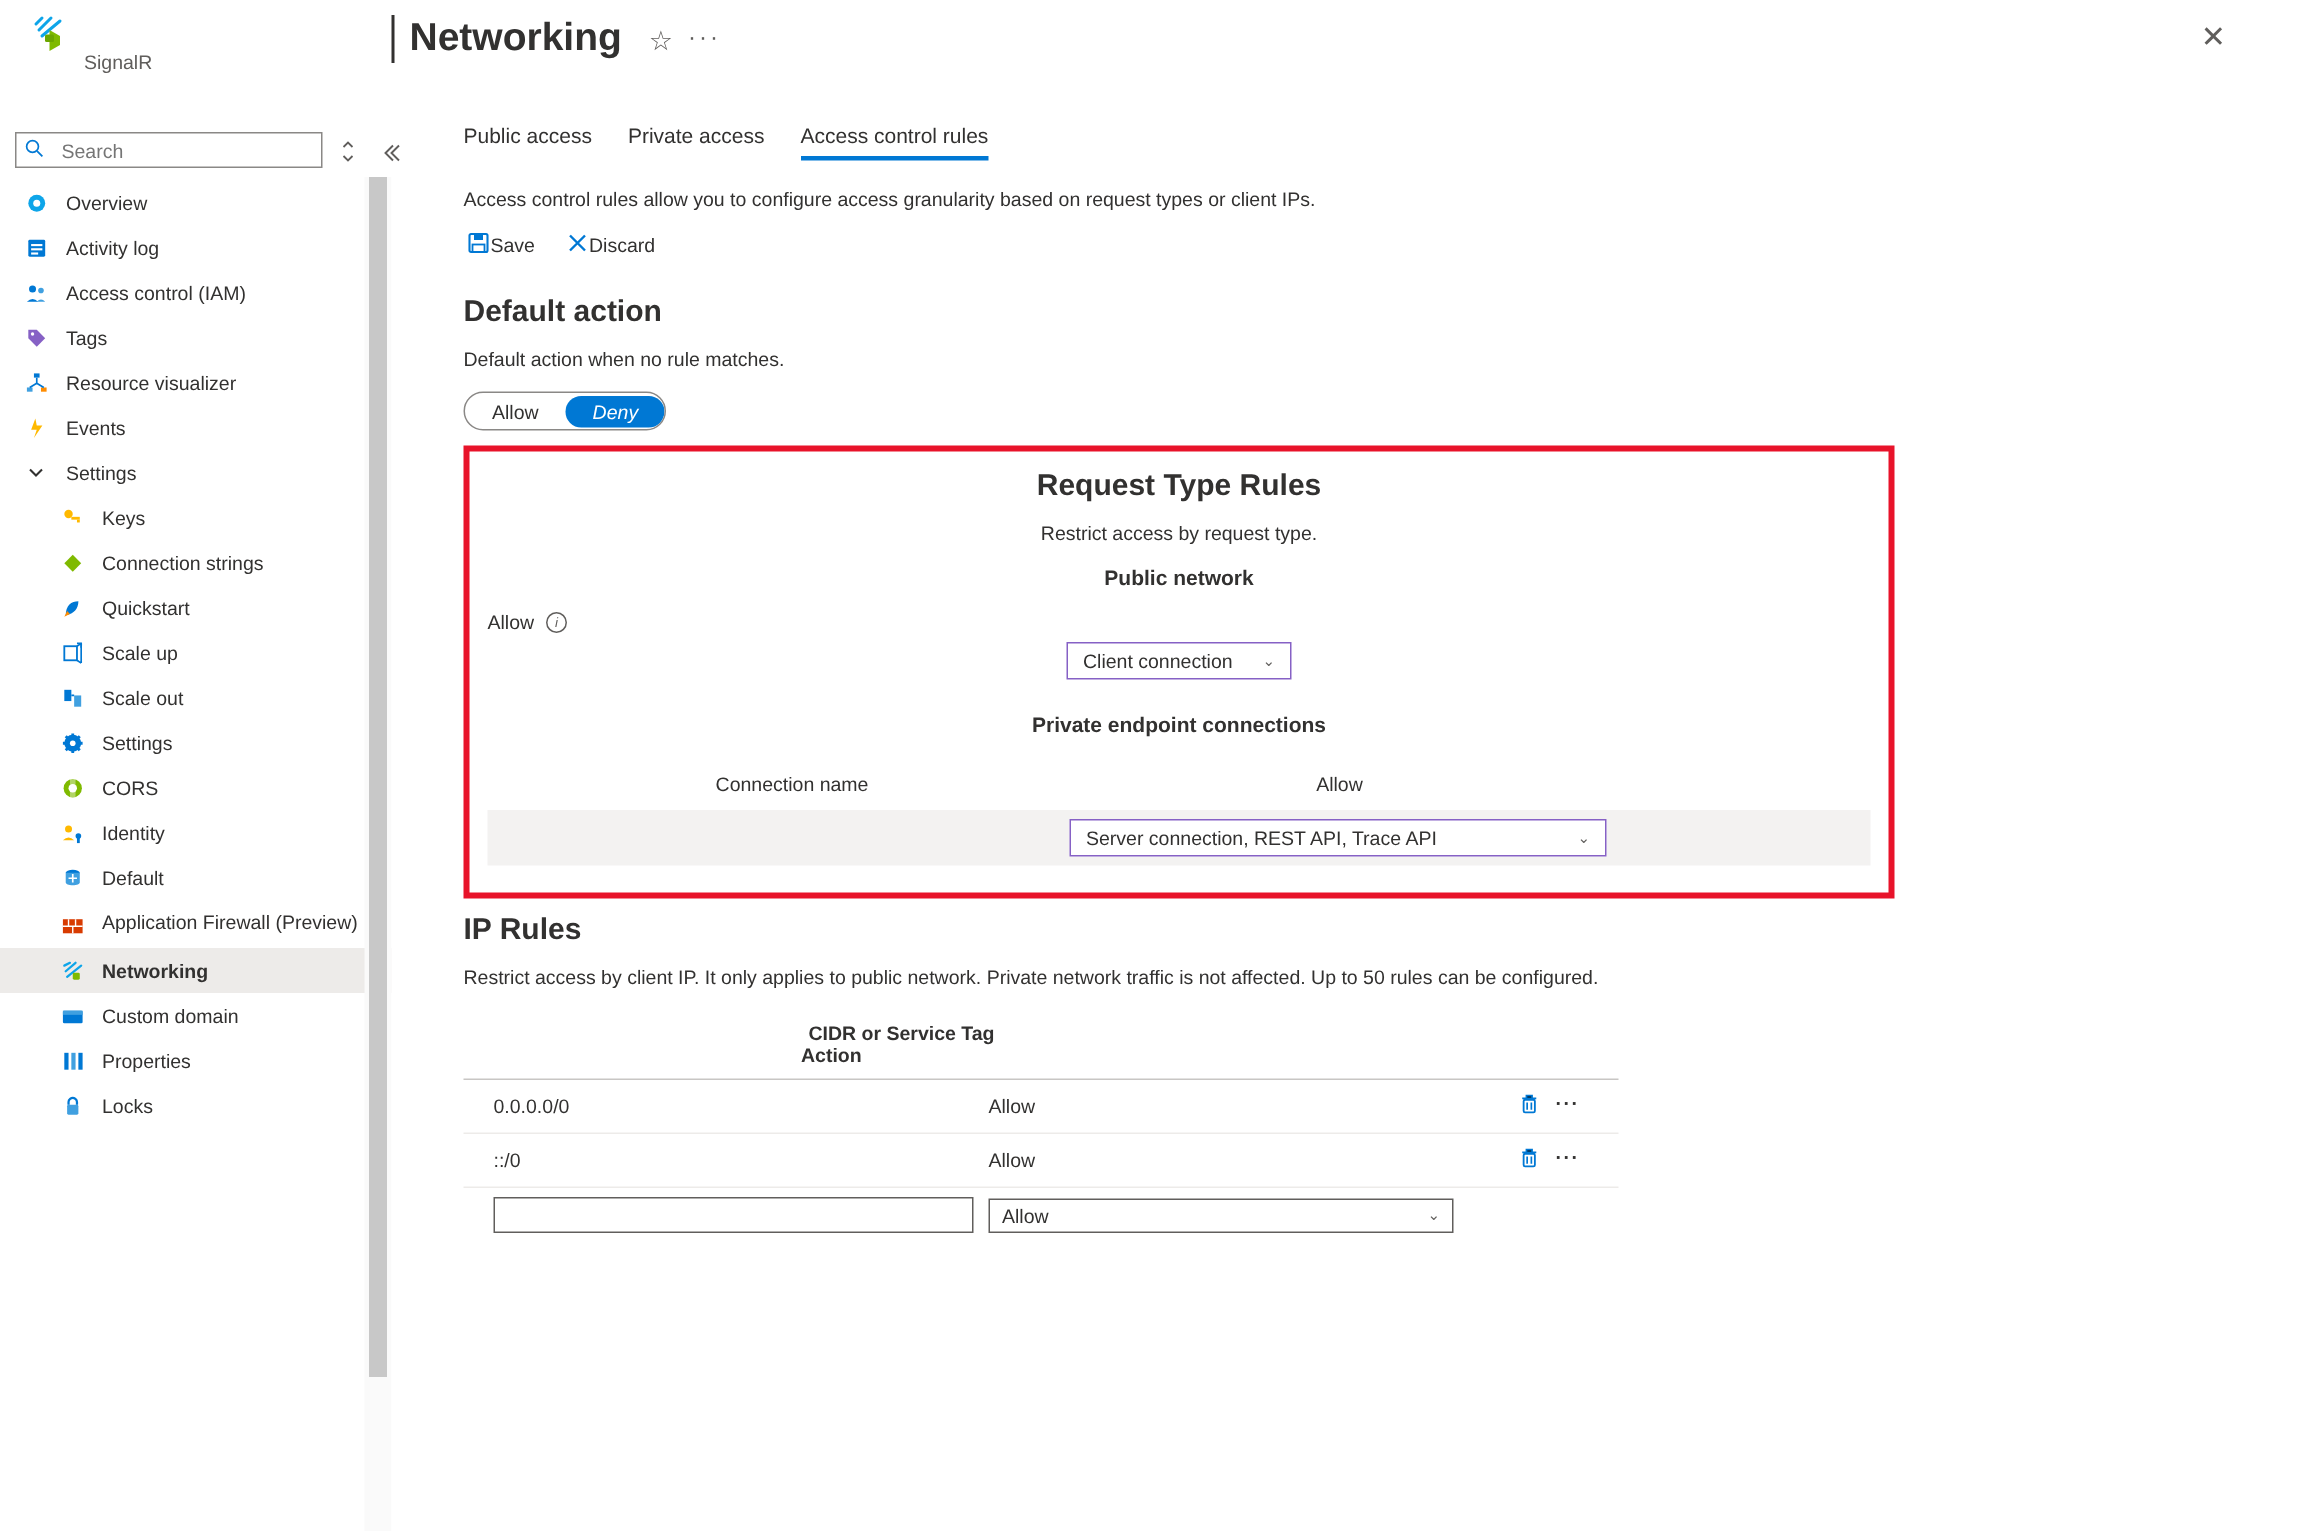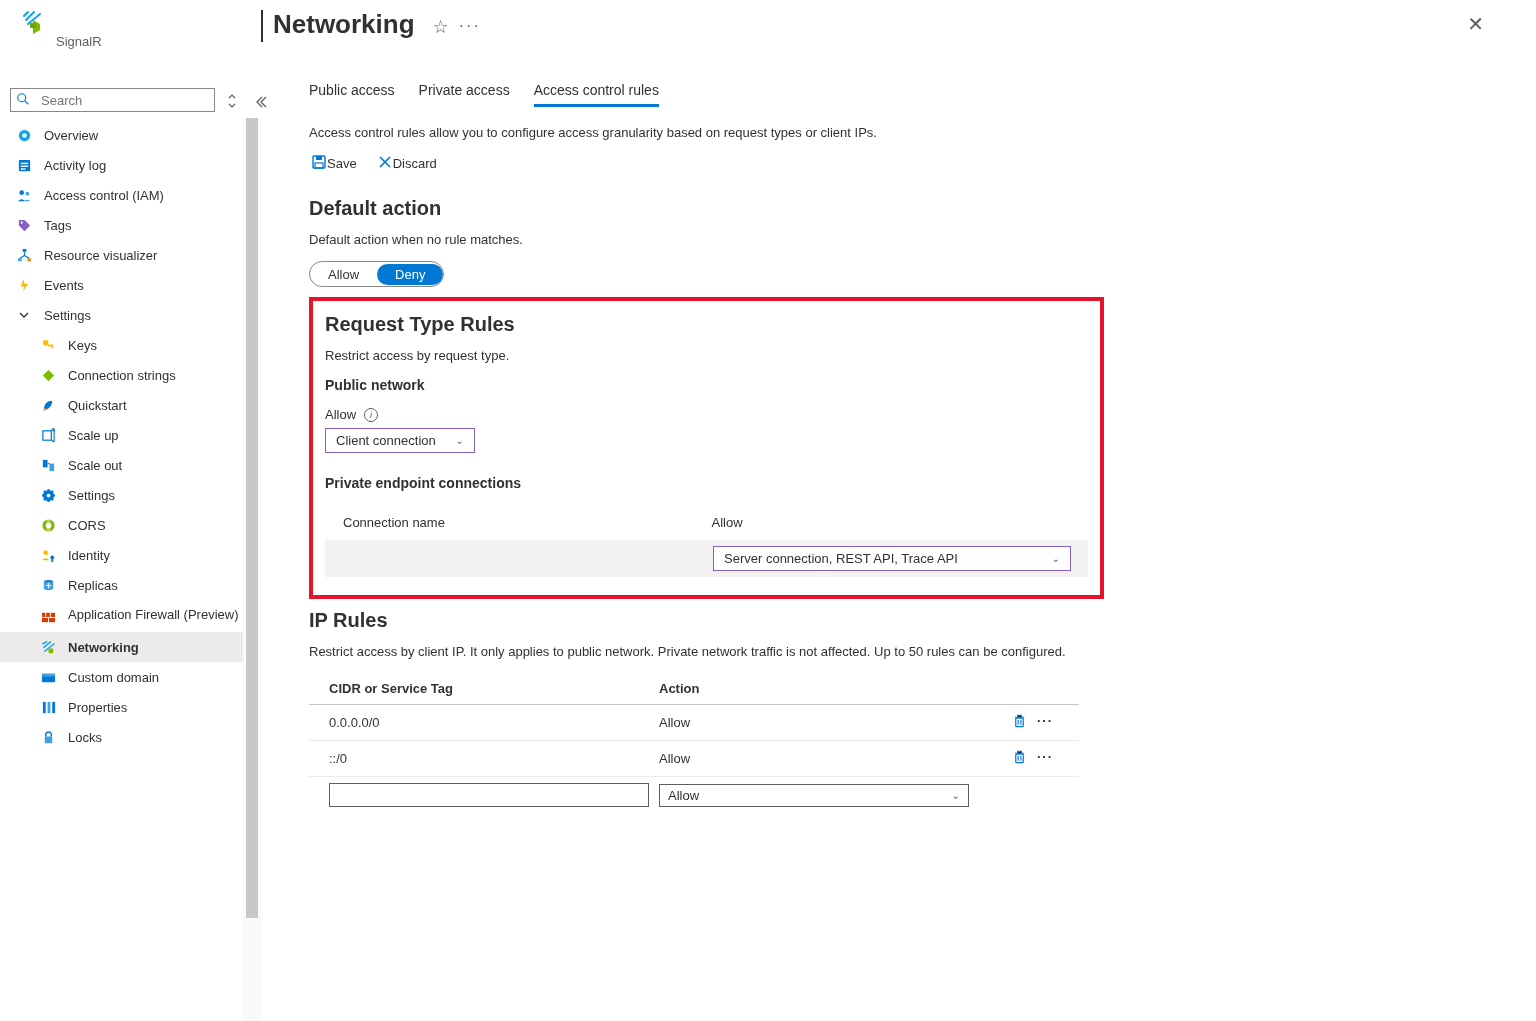--- a/index.html
+++ b/index.html
@@ -230,26 +230,28 @@
   }
   .seg-opt {
     padding: 3px 18px;
     font-size: 13px;
     cursor: pointer;
     border-radius: 14px;
   }
   .seg-opt.sel {
     background: #0078d4;
     color: #fff;
+    font-style: italic;
   }
   .highlight-box {
     border: 4px solid #e8132a;
     padding: 8px 12px 18px 12px;
     margin-bottom: 10px;
-    width: 795px;
+    width: 954px;
+    text-align: center;
   }
   .sub-h {
     font-size: 14px;
     font-weight: 600;
     margin: 10px 0 14px 0;
   }
   .field-row {
     display: flex;
     align-items: center;
     gap: 8px;
@@ -309,20 +311,21 @@
   .ip-head, .ip-row {
     display: flex;
     align-items: center;
     padding: 8px 0px;
     border-bottom: 1px solid #edebe9;
     font-size: 13px;
   }
   .ip-head {
     font-weight: 600;
     border-bottom: 1px solid #c8c6c4;
+    flex-direction: column;
   }
   .ip-col-cidr { width: 350px; padding-left: 20px;}
   .ip-col-action { width: 320px; }
   .ip-col-ops { width: 80px; display: flex; gap: 10px; justify-content: flex-end; padding-right: 6px;}
   .ip-row input[type="text"] {
     width: 320px;
     height: 24px;
     border: 1px solid #605e5c;
     font-family: inherit;
     font-size: 13px;
@@ -525,21 +528,21 @@
         <span>Identity</span>
       </li>
       <li class="nav-item sub">
         <span class="nav-icon">
             <svg width="15" height="15" viewBox="0 0 16 16">
               <ellipse cx="8" cy="4" rx="5" ry="2" fill="#0078d4"></ellipse>
               <path d="M3 4 L3 11 C3 12 5 13 8 13 C11 13 13 12 13 11 L13 4" fill="#40a0e0"></path>
               <path d="M5 8 L11 8 M8 5 L8 11" stroke="#fff" stroke-width="1.2"></path>
             </svg>
           </span>
-        <span>Replicas</span>
+        <span>Default</span>
       </li>
       <li class="nav-item sub" style="align-items:flex-start;">
         <span class="nav-icon" style="margin-top:2px;">
             <svg width="15" height="15" viewBox="0 0 16 16">
               <rect x="1" y="3" width="14" height="10" fill="#d83b01"></rect>
               <line x1="1" y1="8" x2="15" y2="8" stroke="#fff" stroke-width="1"></line>
               <line x1="5" y1="3" x2="5" y2="8" stroke="#fff" stroke-width="1"></line>
               <line x1="10" y1="3" x2="10" y2="8" stroke="#fff" stroke-width="1"></line>
               <line x1="8" y1="8" x2="8" y2="13" stroke="#fff" stroke-width="1"></line>
             </svg>

